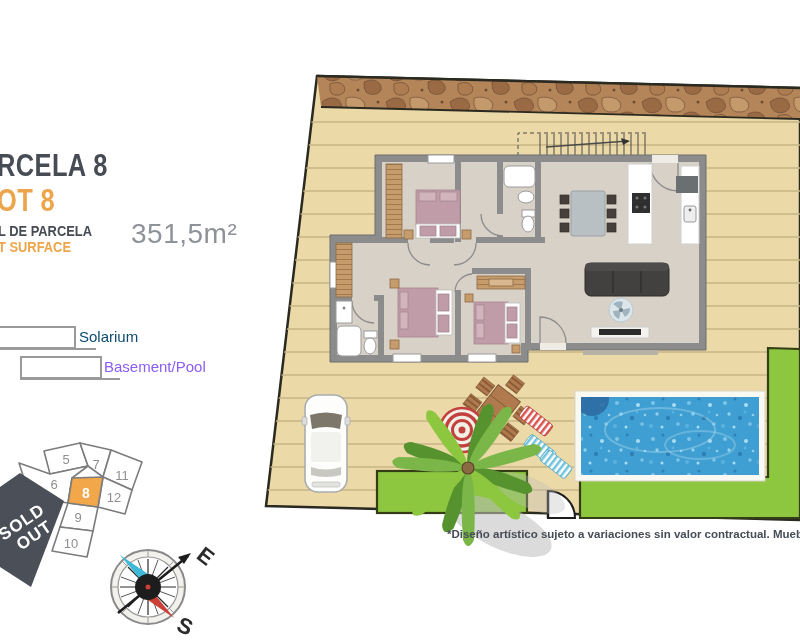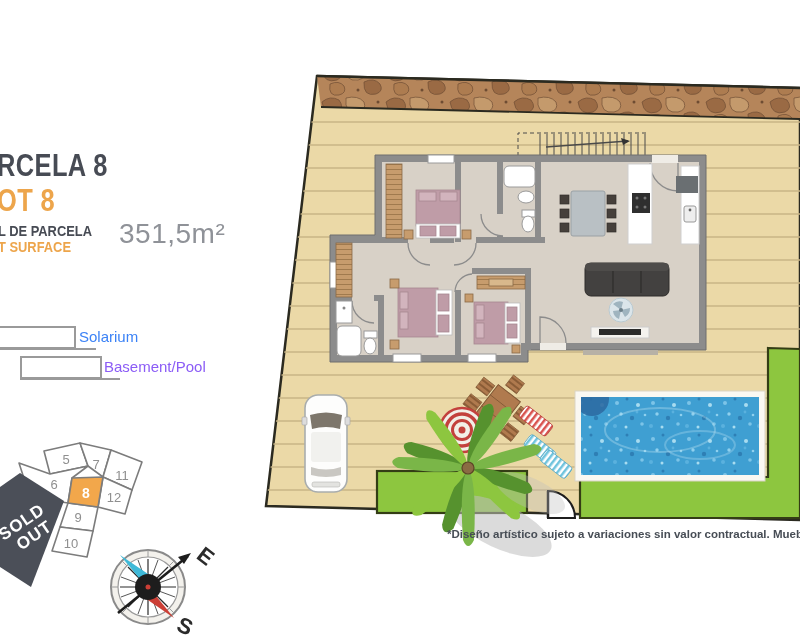--- a/index.html
+++ b/index.html
@@ -7,25 +7,25 @@
        font-family:"Liberation Sans",sans-serif;}
   .abs{position:absolute;}
   .title-line{font-weight:bold;line-height:1;white-space:nowrap;display:inline-block;
               transform:scaleX(.82);transform-origin:left top;letter-spacing:.5px;}
   #title-parcela{left:-3px;top:150px;font-size:31px;color:#474b54;}
   #title-plot{left:-3px;top:185px;font-size:31px;color:#eda54b;}
   .surf-label{font-weight:bold;line-height:1.15;white-space:nowrap;display:inline-block;
               transform:scaleX(.92);transform-origin:left top;font-size:14px;}
   #surf-es{left:-2px;top:223px;color:#474b54;}
   #surf-en{left:-2px;top:239px;color:#eda54b;}
-  #surf-value{left:119px;top:218px;font-size:28px;color:#8f9298;letter-spacing:.5px;text-align:right;}
+  #surf-value{left:131px;top:218px;font-size:28px;color:#8f9298;letter-spacing:.5px;text-align:right;}
   .legend-box{background:#fff;border:2px solid #9a9a9a;}
   #legend-box-1{left:-10px;top:326px;width:82px;height:19px;}
   #legend-line-1{left:-10px;top:348px;width:106px;height:2px;background:#9a9a9a;}
-  #legend-label-1{left:79px;top:328px;font-size:15px;color:#3b82f6;}
+  #legend-label-1{left:79px;top:328px;font-size:15px;color:#0c4a6e;}
   #legend-box-2{left:20px;top:356px;width:78px;height:19px;}
   #legend-line-2{left:20px;top:378px;width:100px;height:2px;background:#9a9a9a;}
   #legend-label-2{left:104px;top:358px;font-size:15px;color:#8b5cf6;}
   #disclaimer{left:447px;top:528px;font-size:11.5px;font-weight:600;color:#474d55;white-space:nowrap;}
   svg text{font-family:"Liberation Sans",sans-serif;}
 </style>
 </head>
 <body>
 
 <svg class="abs" style="left:0;top:0" width="800" height="640" viewBox="0 0 800 640">

